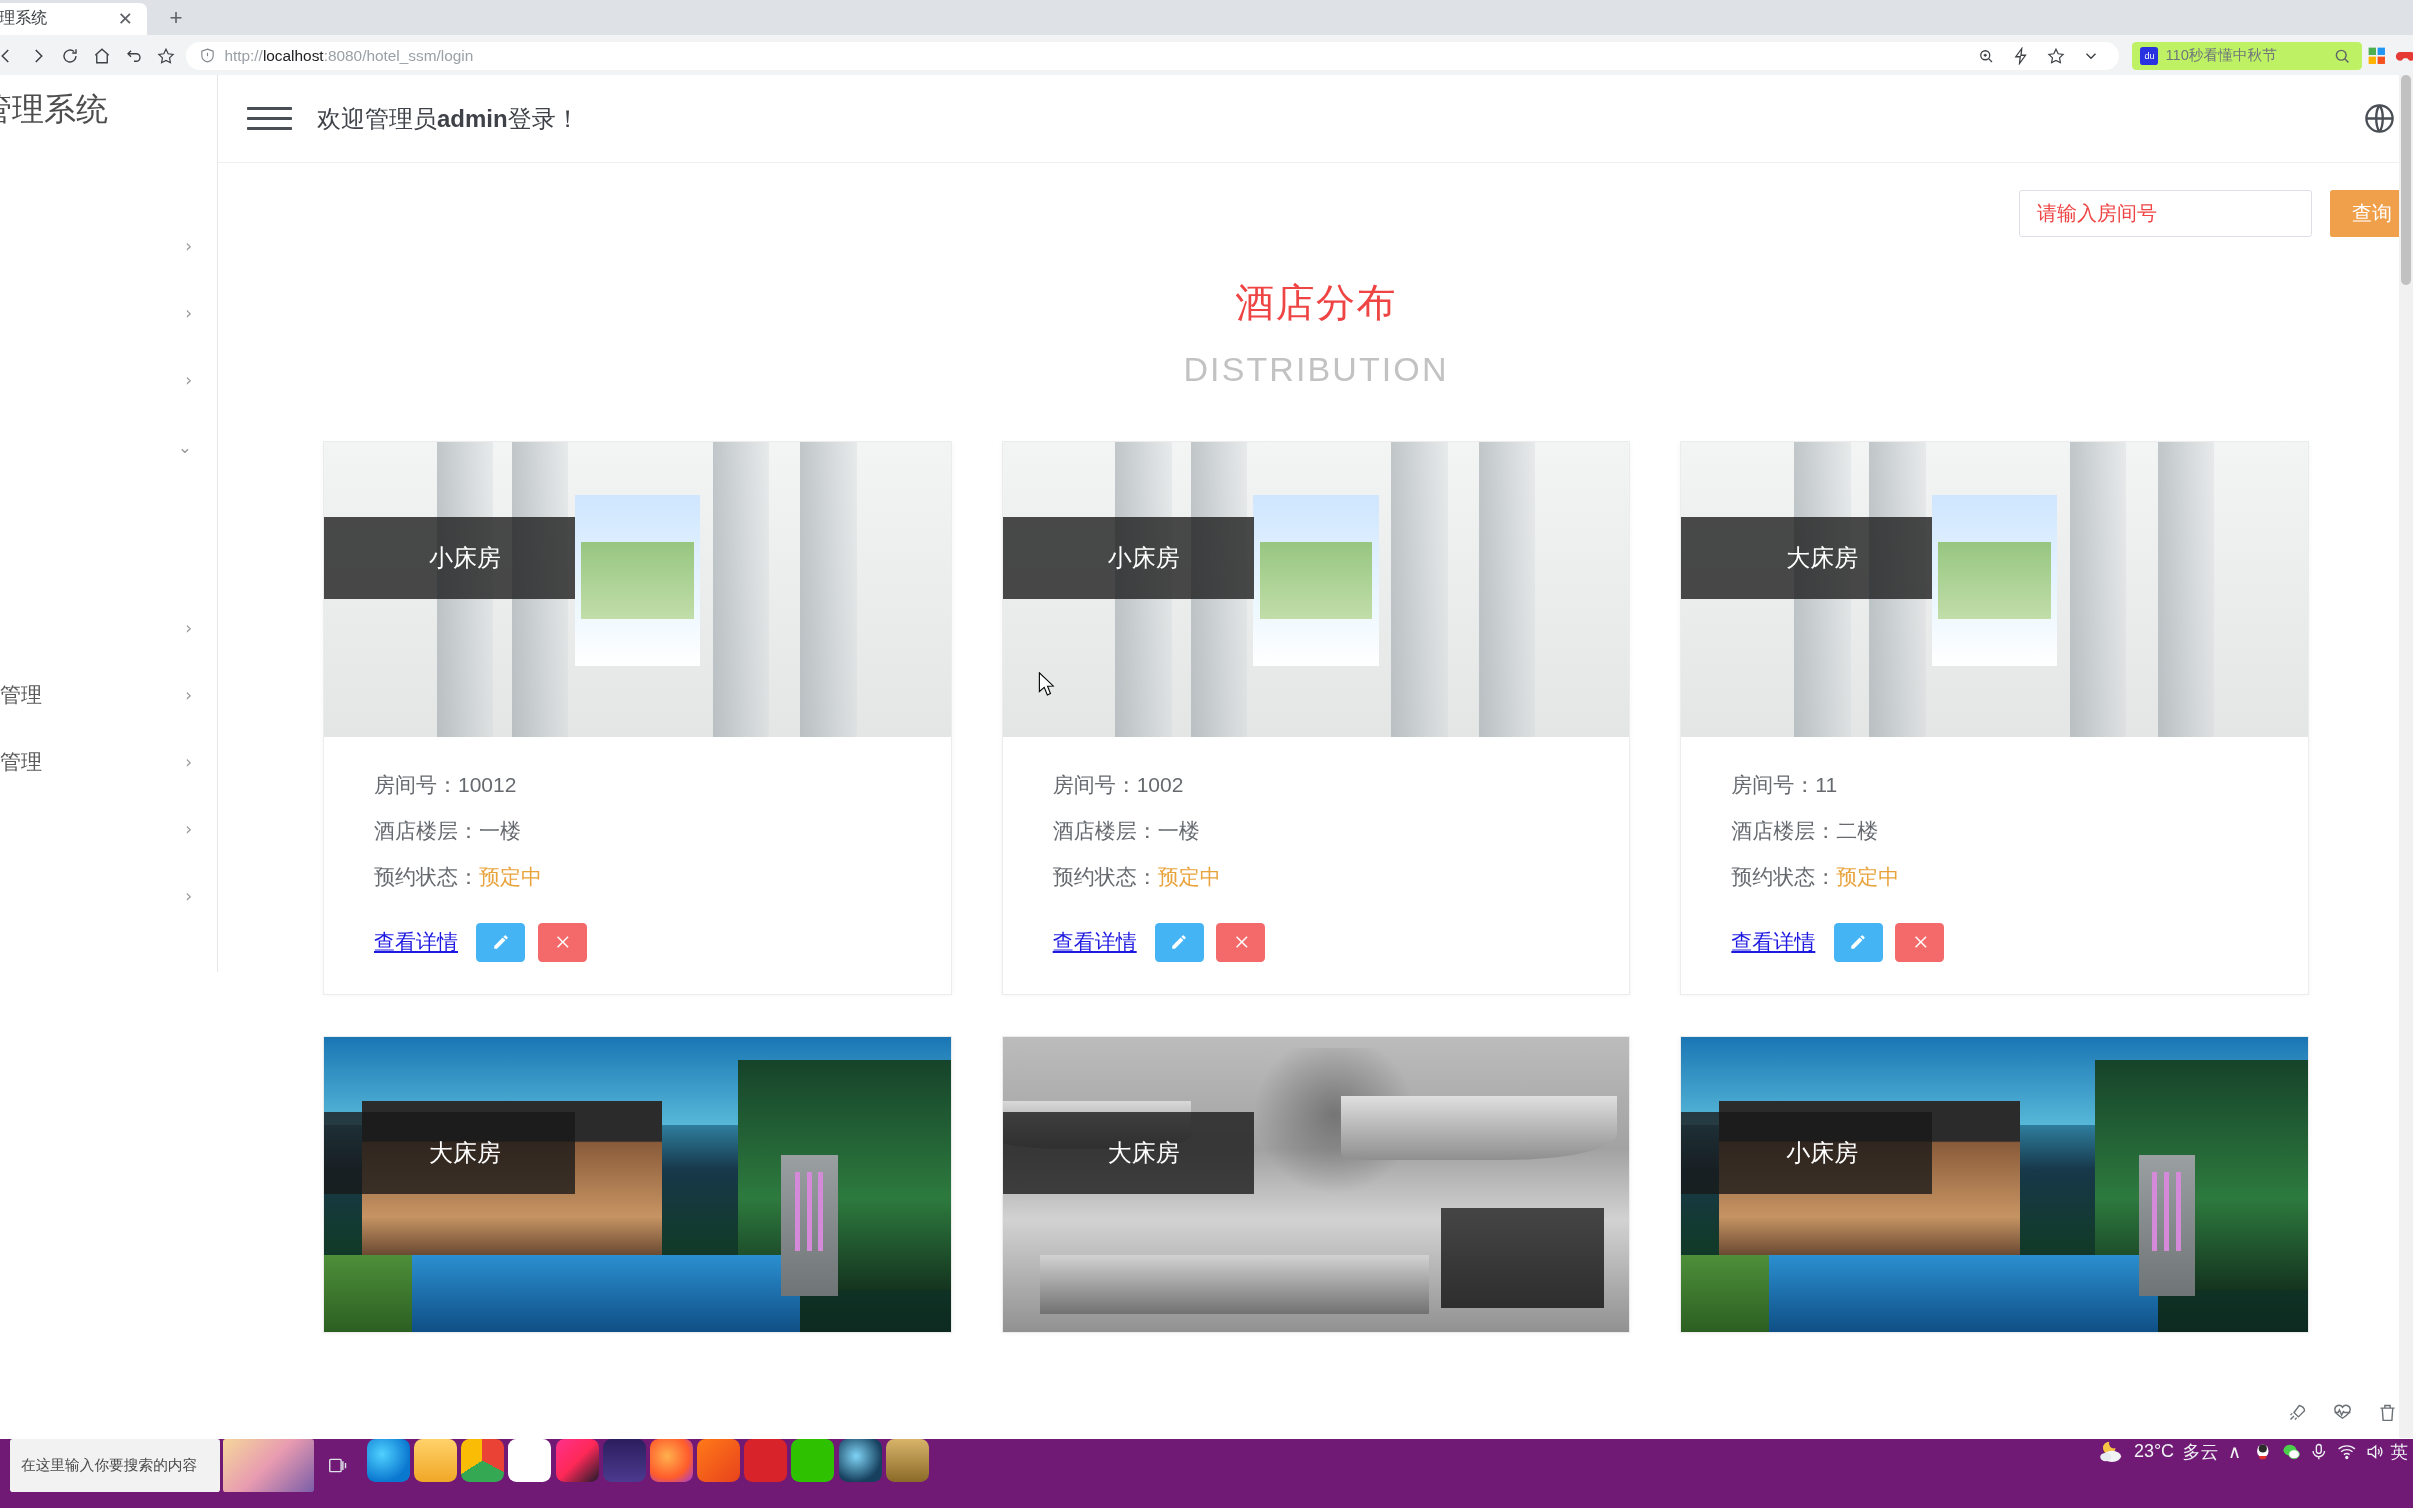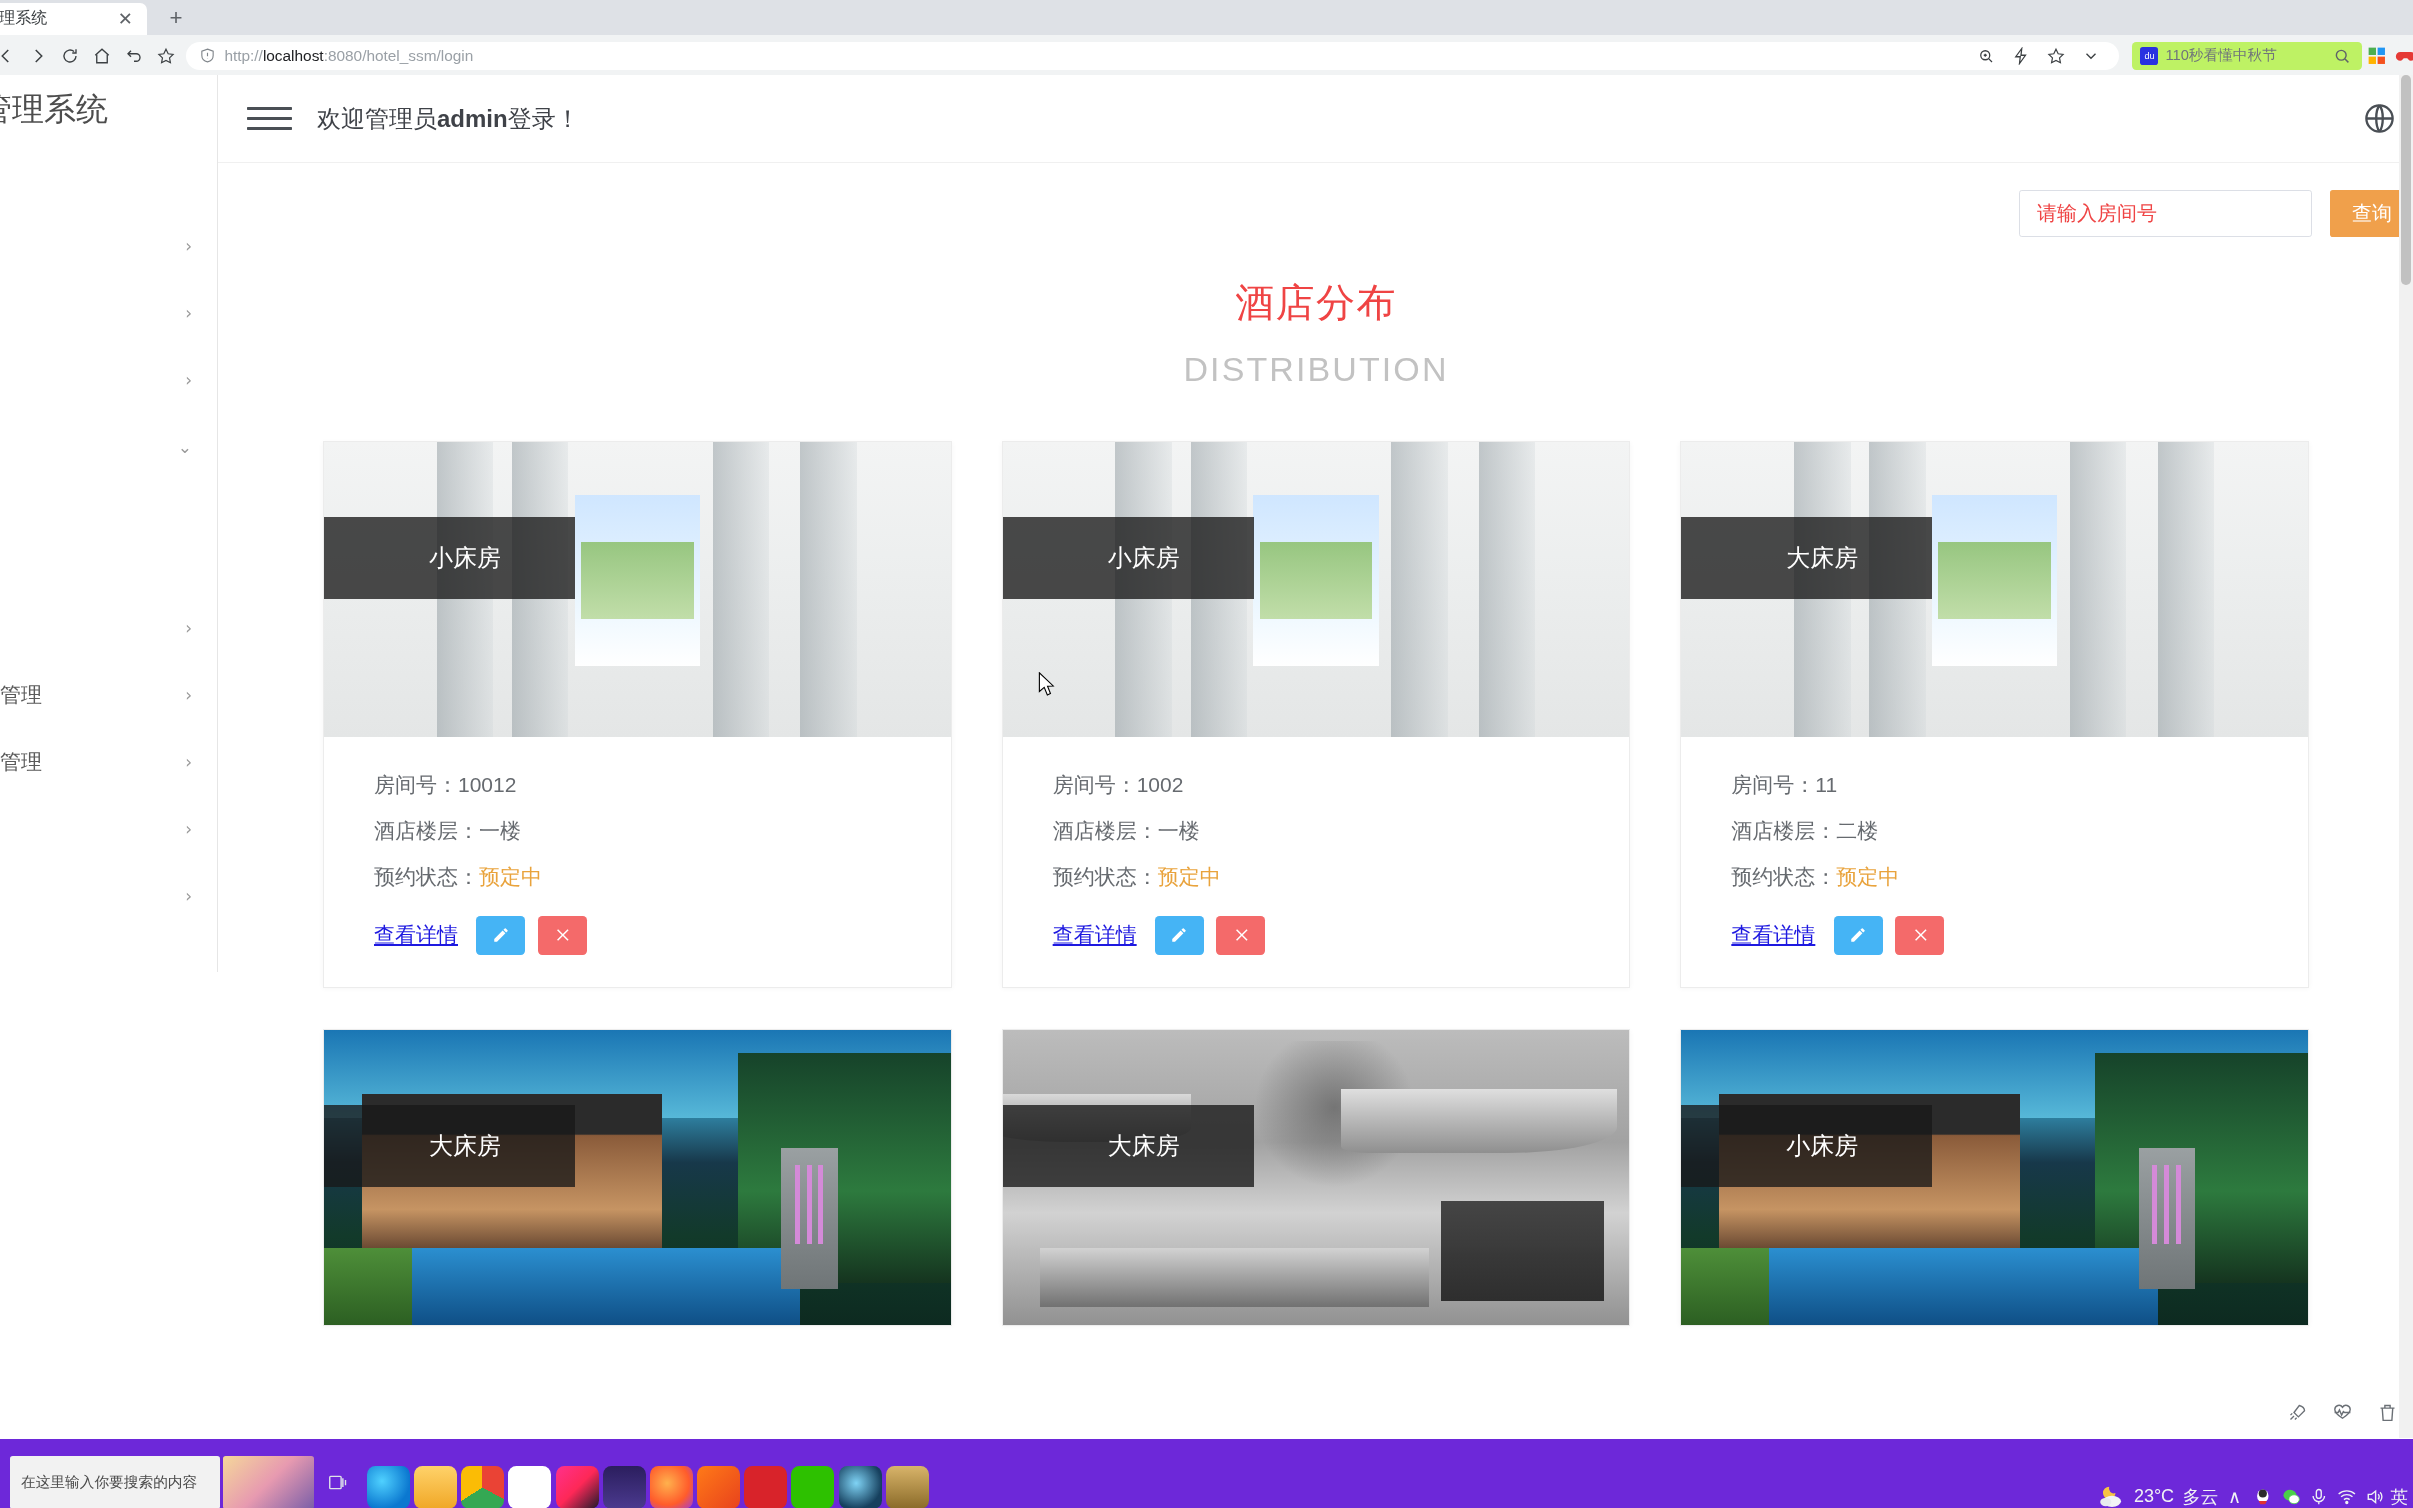--- a/index.html
+++ b/index.html
@@ -97,21 +97,21 @@
   .card-img .photo { position:absolute; inset:0; }
   .card-badge {
     position:absolute; left:0; top:75px; width:251px; height:82px;
     background:rgba(24,24,24,.78); display:flex; align-items:center; padding-left:105px;
     color:#ffffff; font-size:24px; white-space:nowrap;
   }
   .card-body { padding:34px 0 32px 50px; }
   .card-line { font-size:21px; color:#666a6f; margin-bottom:18px; white-space:nowrap; }
   .card-line .val { color:#666a6f; }
   .card-line .status { color:#e9a33c; }
-  .card-actions { display:flex; align-items:center; gap:12.6px; margin-top:25px; }
+  .card-actions { display:flex; align-items:center; gap:12.6px; margin-top:32px; }
   .detail-link { font-size:21px; color:#1e19e0; text-decoration:underline; white-space:nowrap; margin-right:5.6px; }
   .btn-sq { width:49px; height:39px; border-radius:4.2px; display:flex; align-items:center; justify-content:center; }
   .btn-edit { background:#45b4f5; }
   .btn-del { background:#f46a6a; }
   .btn-sq svg { width:18px; height:18px; fill:#ffffff; }
 
   
   .photo-dorm { background:
       linear-gradient(180deg,#f3f4f4 0%,#eceeee 45%,#e4e6e6 100%); }
   .photo-dorm::before { content:""; position:absolute; left:40%; top:18%; width:20%; height:58%;
@@ -150,21 +150,21 @@
       background:linear-gradient(180deg,#5c4038,#3d2a24); }
 
   
   #vscroll { position:absolute; top:75px; right:0; width:14px; height:1363px; background:#f1f1f1; }
   #vscroll .thumb { position:absolute; top:0; left:2.1px; width:9.8px; height:210px; background:#c1c1c1; border-radius:4.9px; }
 
   
   #cursor { position:absolute; left:1038px; top:672px; width:18px; height:26.5px; pointer-events:none; }
 
   
-  #taskbar { position:absolute; top:1439px; left:0; width:2413px; height:70px; background:#6d28d9; display:flex; align-items:flex-end; }
+  #taskbar { position:absolute; top:1439px; left:0; width:2413px; height:70px; background:#701a75; display:flex; align-items:flex-start; }
   #tb-search { width:210px; height:53px; margin-left:9.8px; background:#f2f2f2; border-radius:2.8px;
       display:flex; align-items:center; padding:0 11.2px; flex-shrink:0; }
   #tb-search-text { font-size:14.7px; color:#4a4a4a; white-space:nowrap; overflow:hidden; }
   #tb-widget { width:91px; height:53px; margin-left:2.8px; border-radius:2.8px;
       background:linear-gradient(135deg,#f5d79a,#e79ab0 50%,#7a5ea8); flex-shrink:0; }
   #tb-taskview { width:49px; height:53px; display:flex; align-items:center; justify-content:center; color:#dfe3e8; font-size:17px; flex-shrink:0; }
   #tb-apps { display:flex; align-items:center; gap:4.2px; margin-left:4.2px; }
   .tb-app { width:43px; height:43px; border-radius:8.4px; flex-shrink:0; }
   #tray { margin-left:auto; display:flex; align-items:center; gap:4px; padding-right:5px; color:#f0f2f4; }
   #tray-weather { display:flex; align-items:center; gap:8.4px; font-size:18px; white-space:nowrap; }

